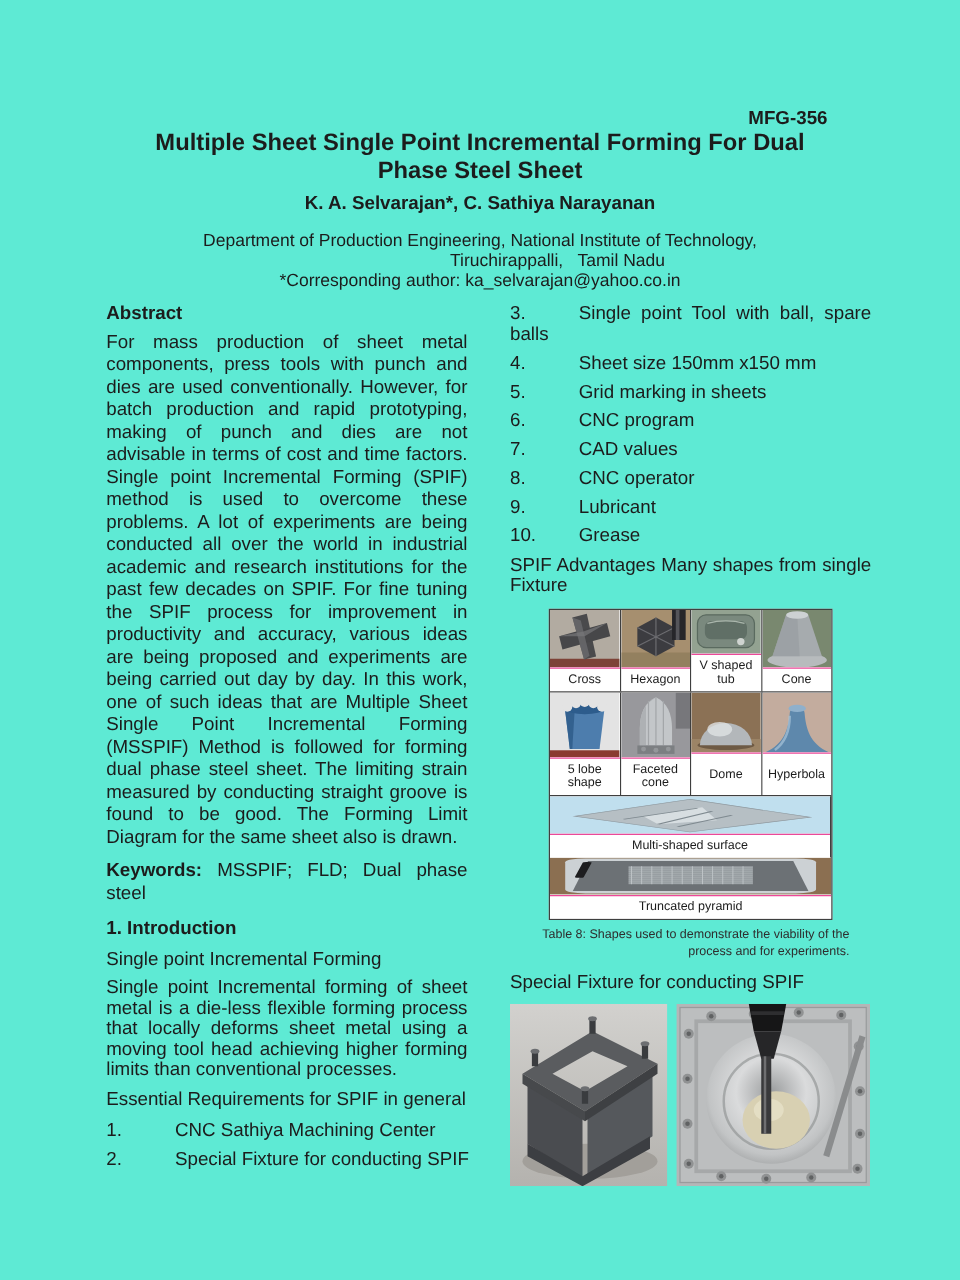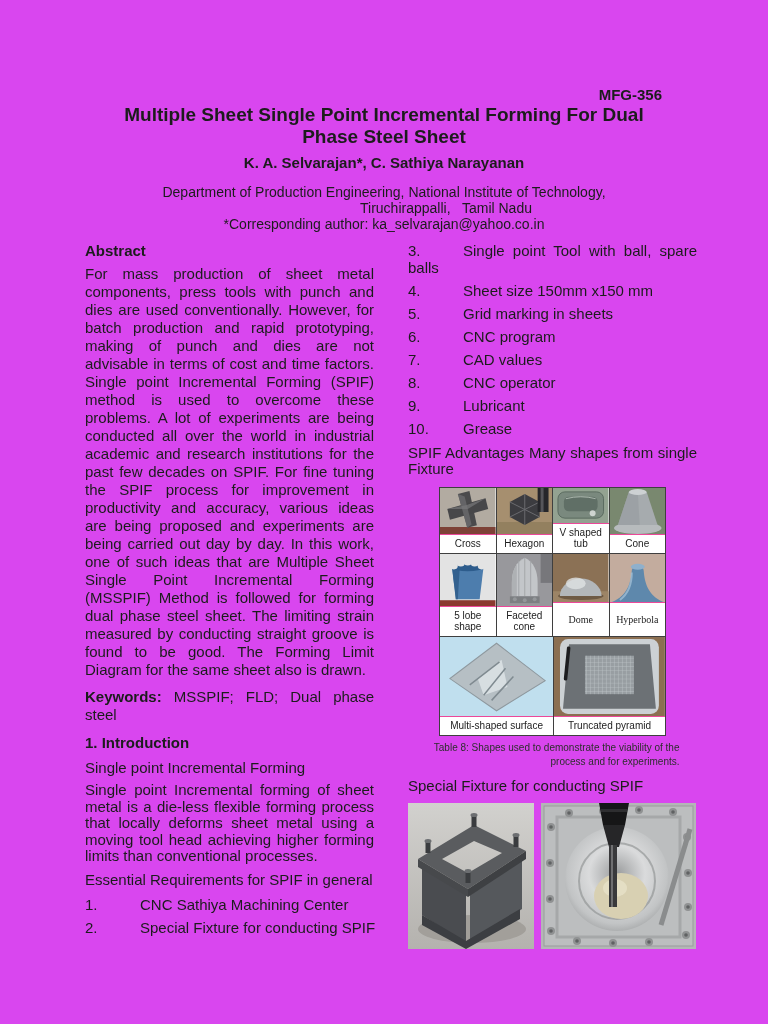--- a/index.html
+++ b/index.html
@@ -1,18 +1,18 @@
 <!DOCTYPE html>
 <html><head>
 <meta charset="utf-8">
 <style>
   * { box-sizing: border-box; }
   html,body { margin:0; padding:0; background:#ffffff; }
   .page {
-    position:relative; width:768px; height:1024px; background:#d946ef;
+    position:relative; width:768px; height:1024px; background:#5eead4;
     font-family:"Liberation Sans","DejaVu Sans",sans-serif; color:#1c1c1c;
     overflow:hidden;
   }
   .doc-code { padding-top:86px; text-align:right; padding-right:106px; font-size:15px; font-weight:bold; line-height:17px; }
   .title { margin:1px 110px 0; text-align:center; font-size:19px; font-weight:bold; line-height:21.5px; }
   .authors { margin-top:7px; text-align:center; font-size:15px; font-weight:bold; line-height:17px; }
   .affiliation { margin-top:13px; font-size:14px; line-height:16px; text-align:center; }
   .affil-line2 { white-space:pre; transform:translateX(62px); }
   .columns { display:flex; margin:10px 85px 0; gap:34px; }
   .col { flex:0 0 289px; width:289px; font-size:15px; }
@@ -29,25 +29,25 @@
   .li .num { display:inline-block; width:55px; }
   .nowrap { white-space:nowrap; }
   .advantages { line-height:16px; margin:8px 0 10px; text-align:justify; }
   
   .sgrid { width:227px; margin:0 auto; border:1px solid #3f3f3f; background:#fff; }
   .grow { display:flex; }
   .grow { border-bottom:1px solid #3f3f3f; }
   .grow:last-child { border-bottom:none; }
   .gcell { flex:1; display:flex; flex-direction:column; border-right:1px solid #3f3f3f; overflow:hidden; }
   .gcell:last-child { border-right:none; }
-  .grow1 { height:66px; } .grow2 { height:83px; } .grow3 { height:98px; }
+  .grow1 { height:66px; } .grow2 { height:83px; } .grow3 { height:98px;flex-direction:column; }
   .gphoto { flex:1; min-height:0; }
   .gphoto svg { display:block; width:100%; height:100%; }
   .glabel { background:#fff; font-size:10px; line-height:11px; text-align:center; padding:3px 1px 4px; border-top:1px solid #ec4899; }
-  .glabel-tall { padding:11px 1px 11px;font-family:Liberation Serif, serif; }
+  .glabel-tall { padding:11px 1px 11px; }
   .gwide { flex:1.02; }
   .tcaption { width:254px; margin:5px auto 0; font-size:10px; line-height:13.5px; text-align:right; color:#2e2e2e; }
   .fixture-heading { margin:9px 0 9px; font-size:15px; line-height:17px; white-space:nowrap; }
   .photos { display:flex; gap:7px; }
   .photo { height:146px; overflow:hidden; }
   .photo svg { display:block; width:100%; height:100%; }
   .photo-a { width:126px; }
   .photo-b { width:155px; }
 </style>
 </head>

